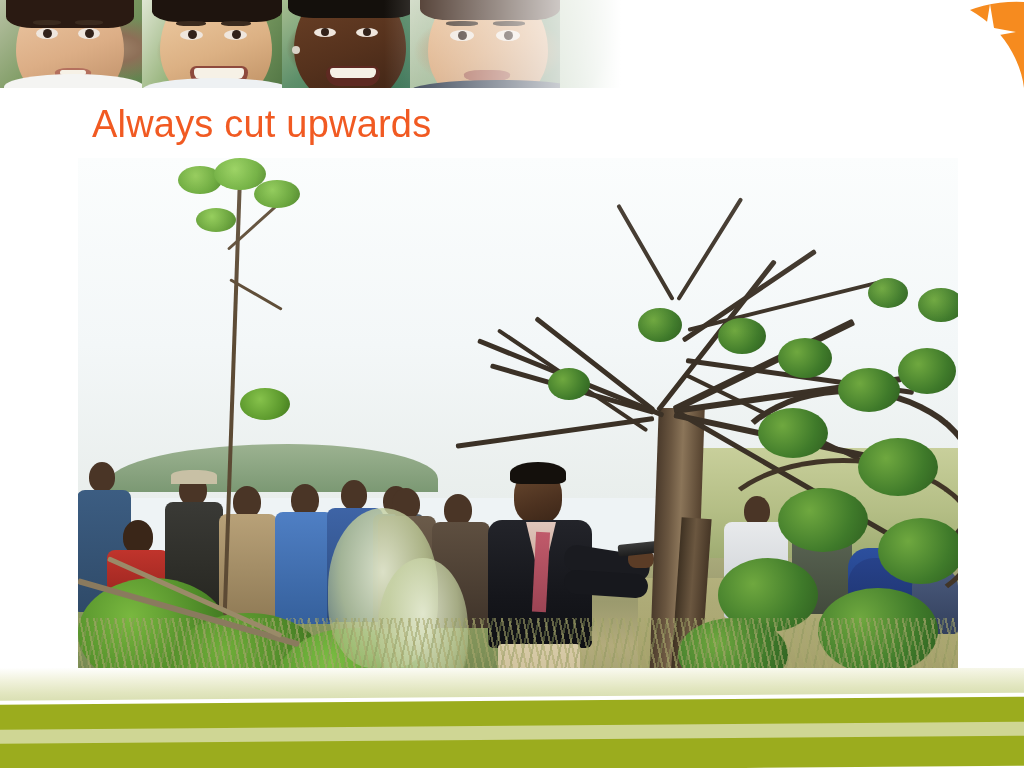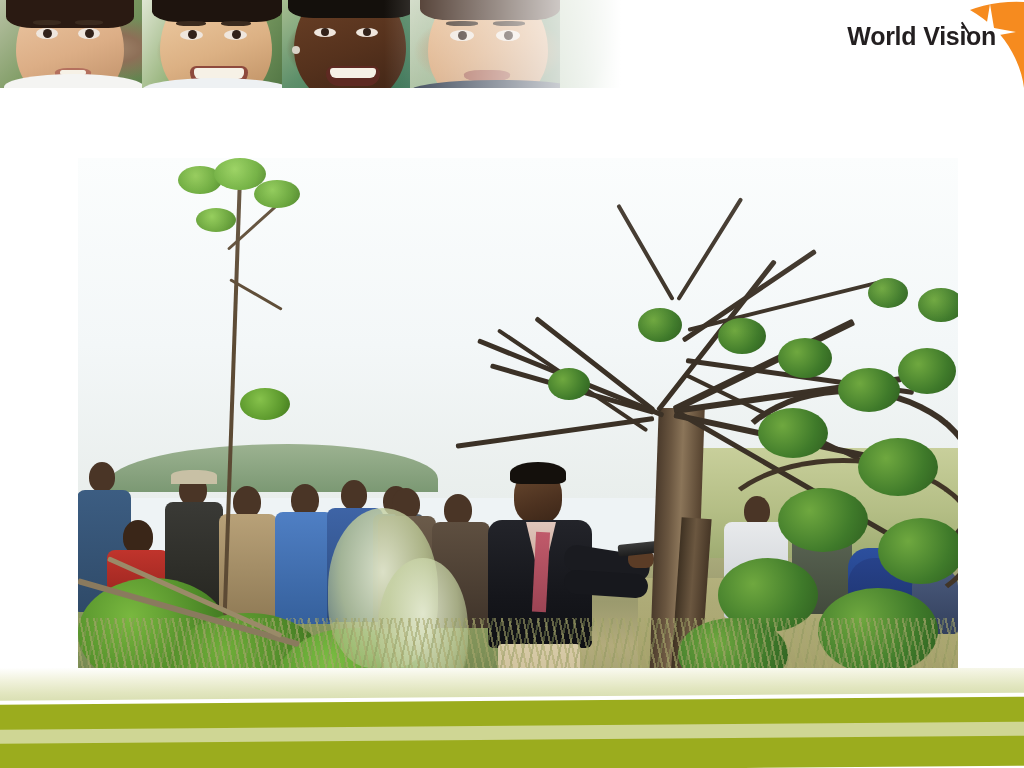--- a/index.html
+++ b/index.html
@@ -239,26 +239,24 @@
 
     <div class="logo-wrap">
       <svg class="logo-swoosh" viewBox="0 0 240 88" preserveAspectRatio="none">
         <path d="M240,0 L240,88 Q238,70 228,52 Q214,26 186,10 Q168,0 150,0 Z" fill="#F68B1F"></path>
         <path d="M240,12 Q206,16 180,36 Q156,54 146,88 L110,88 Q124,40 166,16 Q200,-2 240,0 Z" fill="#ffffff" opacity="0"></path>
         <path d="M112,88 Q126,42 168,18 Q202,0 240,2 L240,0 L150,0 Q126,14 108,40 Q94,60 88,88 Z" fill="#ffffff"></path>
         <g>
           <path d="M206,4 L210,28 L232,32 L210,36 L206,60 L202,36 L180,32 L202,28 Z" fill="#ffffff"></path>
         </g>
       </svg>
-      <div class="logo-text">
-        <span>World</span><span style="display:inline-block;width:7px"></span><span>Visi</span><span class="vis-o"><span>o</span><span class="slash"></span></span><span>n</span>
-      </div>
     </div>
   </div>
 
+  <div class="title">Always cut upwards</div>
 
   <div class="photo">
 
     <div class="ph sky"></div>
     <div class="ph hill"></div>
     <div class="ph field-r"></div>
     <div class="ph ground"></div>
     <div class="ph ground-l"></div>
     <div class="ph ground-r"></div>
 

